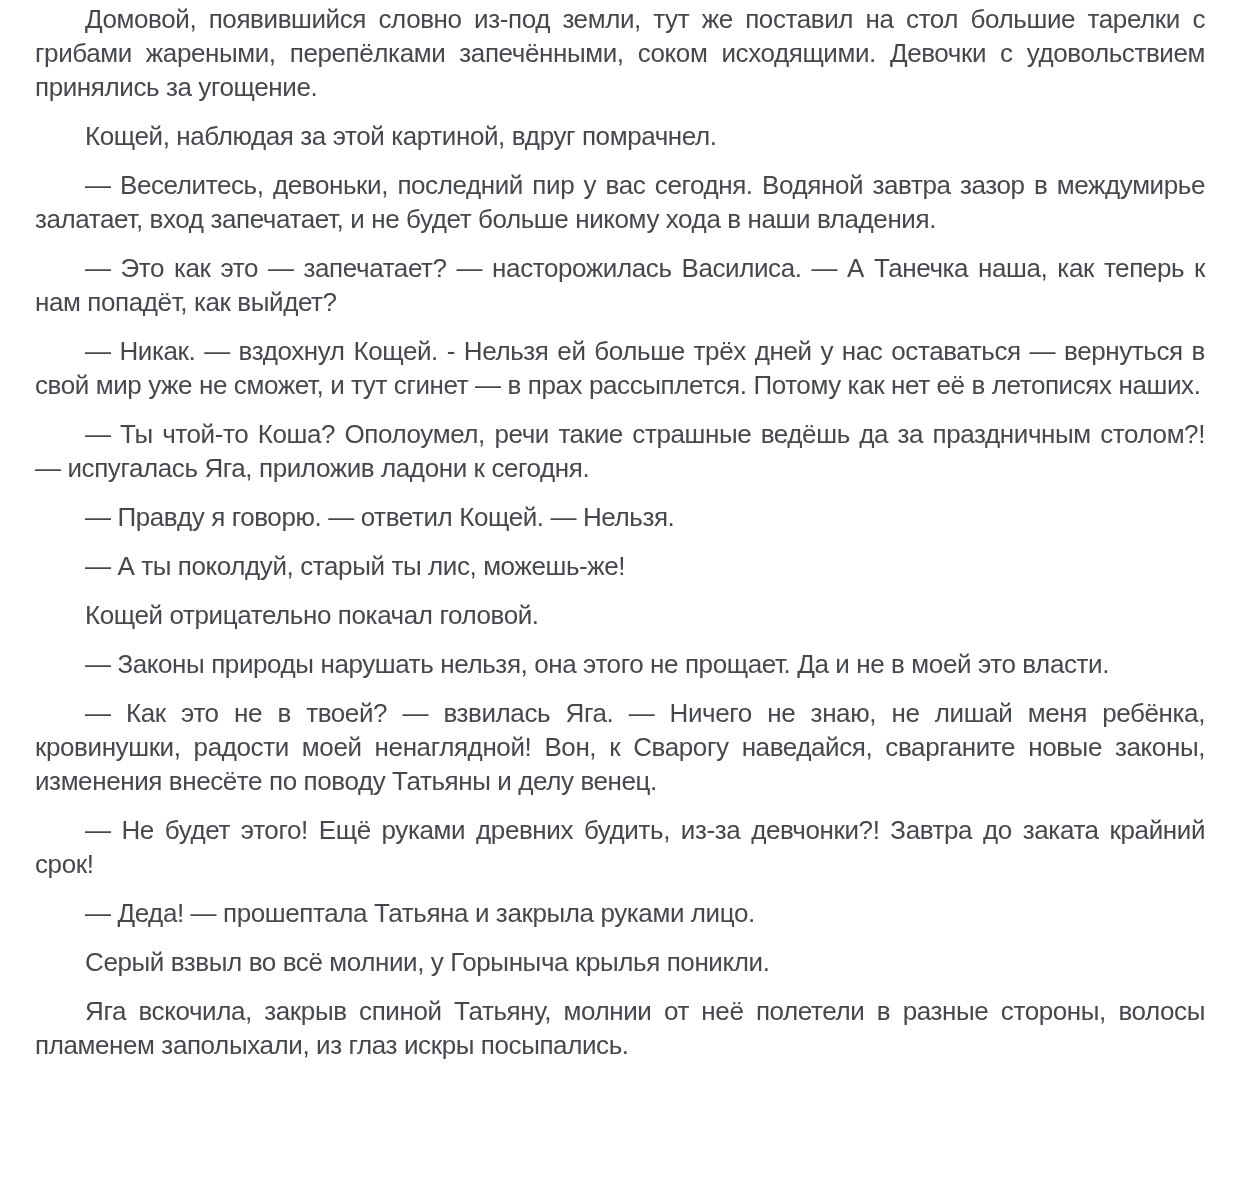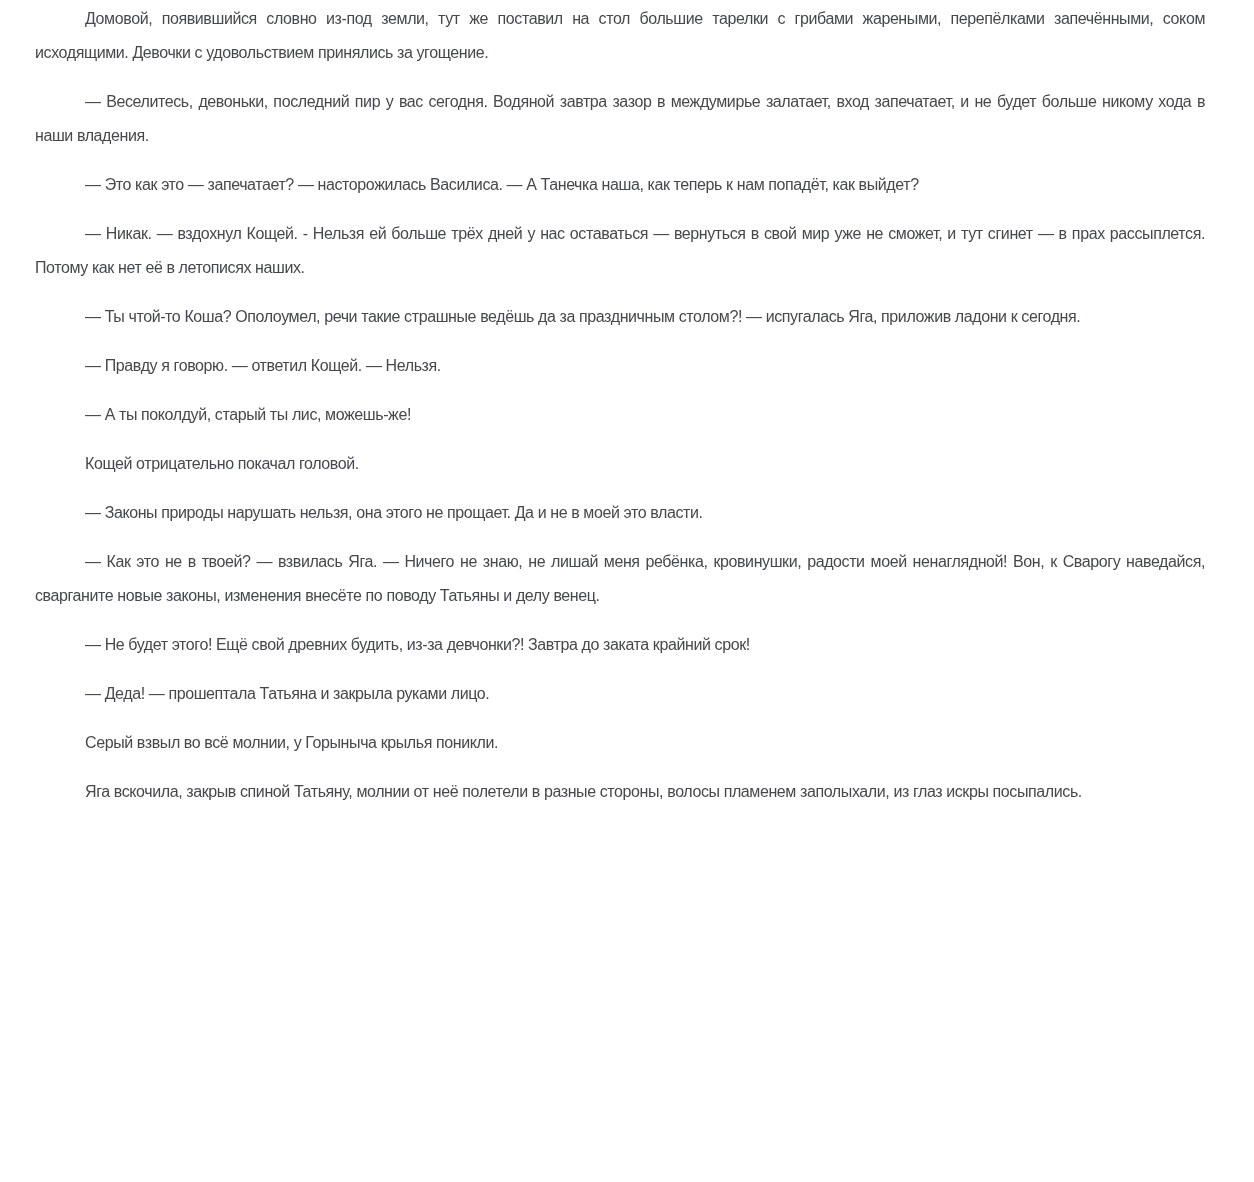--- a/index.html
+++ b/index.html
@@ -7,43 +7,44 @@
     padding: 0;
     background: #ffffff;
   }
   .page {
     width: 1254px;
     min-height: 1182px;
     box-sizing: border-box;
     background: #ffffff;
     padding: 2px 49px 0 35px;
     font-family: "Liberation Sans", sans-serif;
-    font-size: 16px;
+    font-size: 26px;
     line-height: 34px;
     letter-spacing: -0.4px;
     color: #45484d;
     text-align: justify;
   }
   .page p {
     margin: 0 0 15px 0;
     text-indent: 50px;
     font-weight: 400;
   }
 </style>
 </head>
 <body>
 
 <div class="page">
   <p>Домовой, появившийся словно из-под земли, тут же поставил на стол большие тарелки с грибами жареными, перепёлками запечёнными, соком исходящими. Девочки с удовольствием принялись за угощение.</p>
+  <p>Кощей, наблюдая за этой картиной, вдруг помрачнел.</p>
   <p>— Веселитесь, девоньки, последний пир у вас сегодня. Водяной завтра зазор в междумирье залатает, вход запечатает, и не будет больше никому хода в наши владения.</p>
   <p>— Это как это — запечатает? — насторожилась Василиса. — А Танечка наша, как теперь к нам попадёт, как выйдет?</p>
   <p>— Никак. — вздохнул Кощей. - Нельзя ей больше трёх дней у нас оставаться — вернуться в свой мир уже не сможет, и тут сгинет — в прах рассыплется. Потому как нет её в летописях наших.</p>
   <p>— Ты чтой-то Коша? Ополоумел, речи такие страшные ведёшь да за праздничным столом?! — испугалась Яга, приложив ладони к сегодня.</p>
   <p>— Правду я говорю. — ответил Кощей. — Нельзя.</p>
   <p>— А ты поколдуй, старый ты лис, можешь-же!</p>
   <p>Кощей отрицательно покачал головой.</p>
   <p>— Законы природы нарушать нельзя, она этого не прощает. Да и не в моей это власти.</p>
   <p>— Как это не в твоей? — взвилась Яга. — Ничего не знаю, не лишай меня ребёнка, кровинушки, радости моей ненаглядной! Вон, к Сварогу наведайся, сварганите новые законы, изменения внесёте по поводу Татьяны и делу венец.</p>
-  <p>— Не будет этого! Ещё свой древних будить, из-за девчонки?! Завтра до заката крайний срок!</p>
+  <p>— Не будет этого! Ещё руками древних будить, из-за девчонки?! Завтра до заката крайний срок!</p>
   <p>— Деда! — прошептала Татьяна и закрыла руками лицо.</p>
   <p>Серый взвыл во всё молнии, у Горыныча крылья поникли.</p>
   <p>Яга вскочила, закрыв спиной Татьяну, молнии от неё полетели в разные стороны, волосы пламенем заполыхали, из глаз искры посыпались.</p>
 </div>
 
 </body></html>

